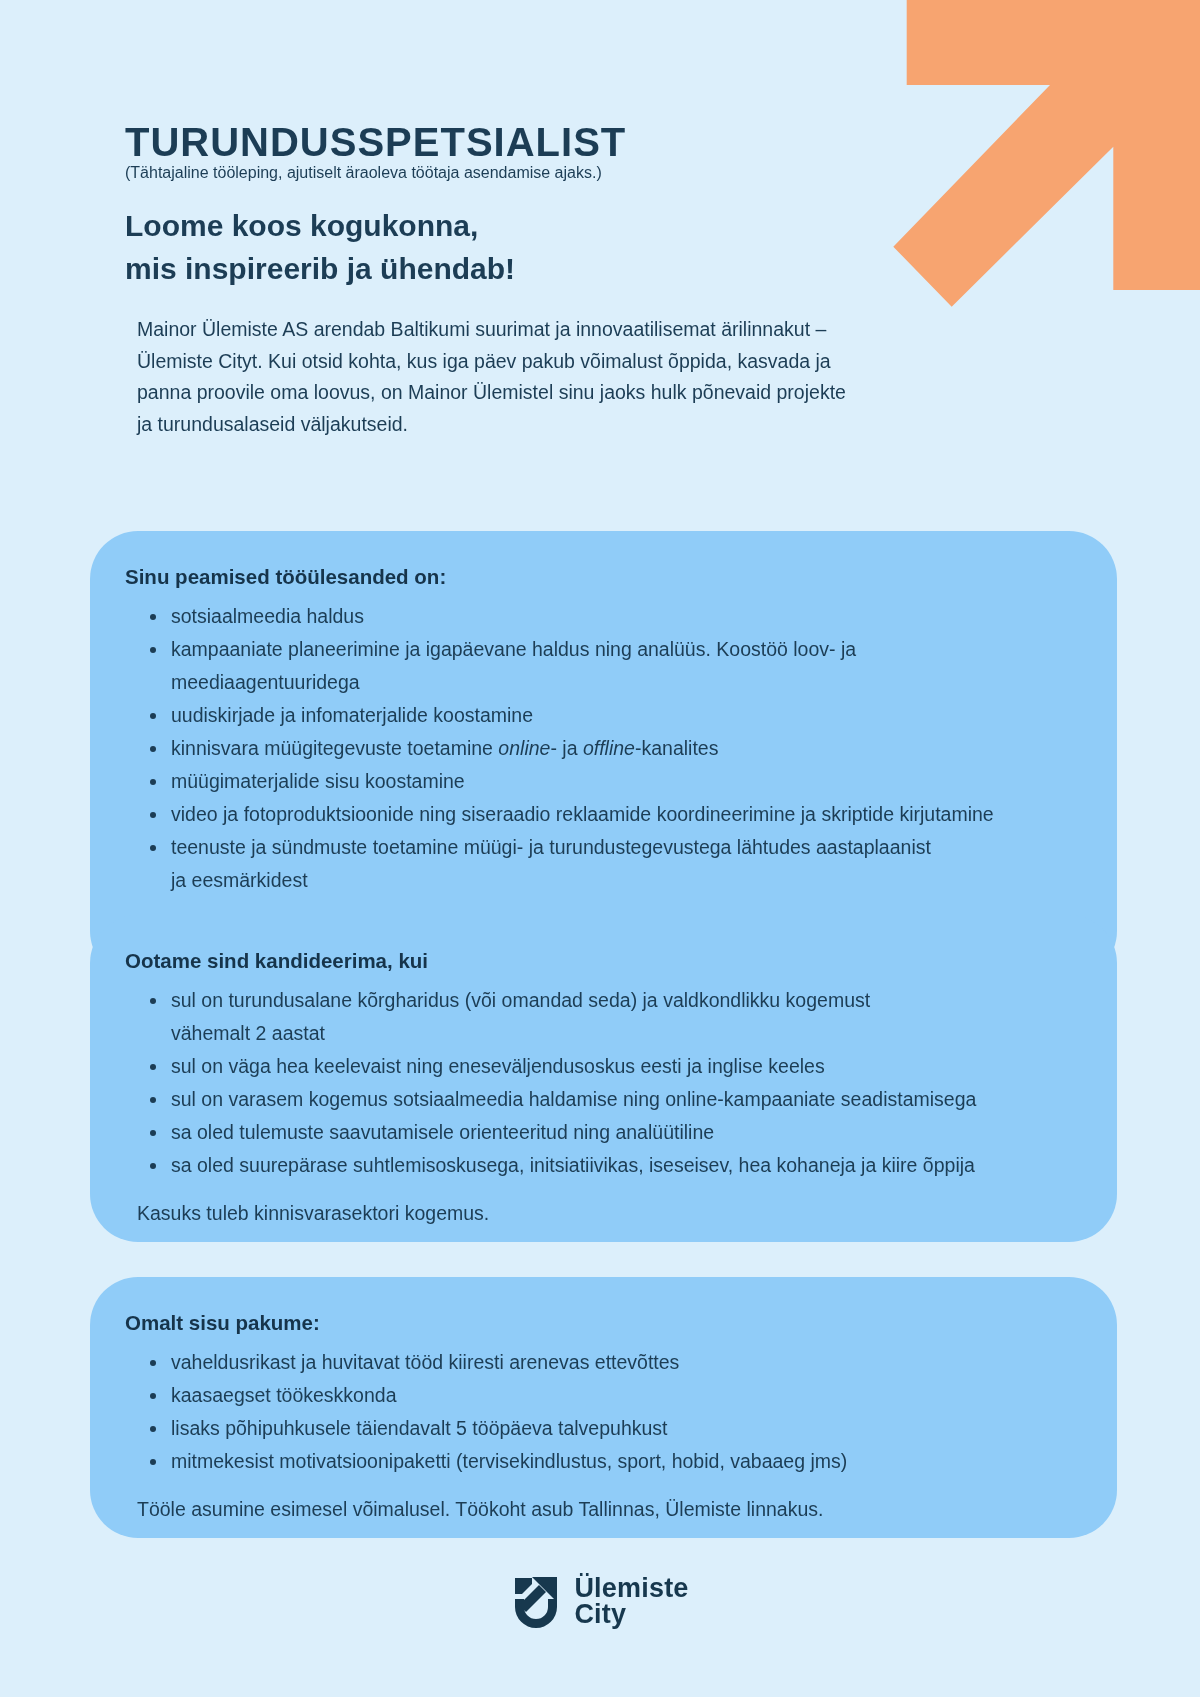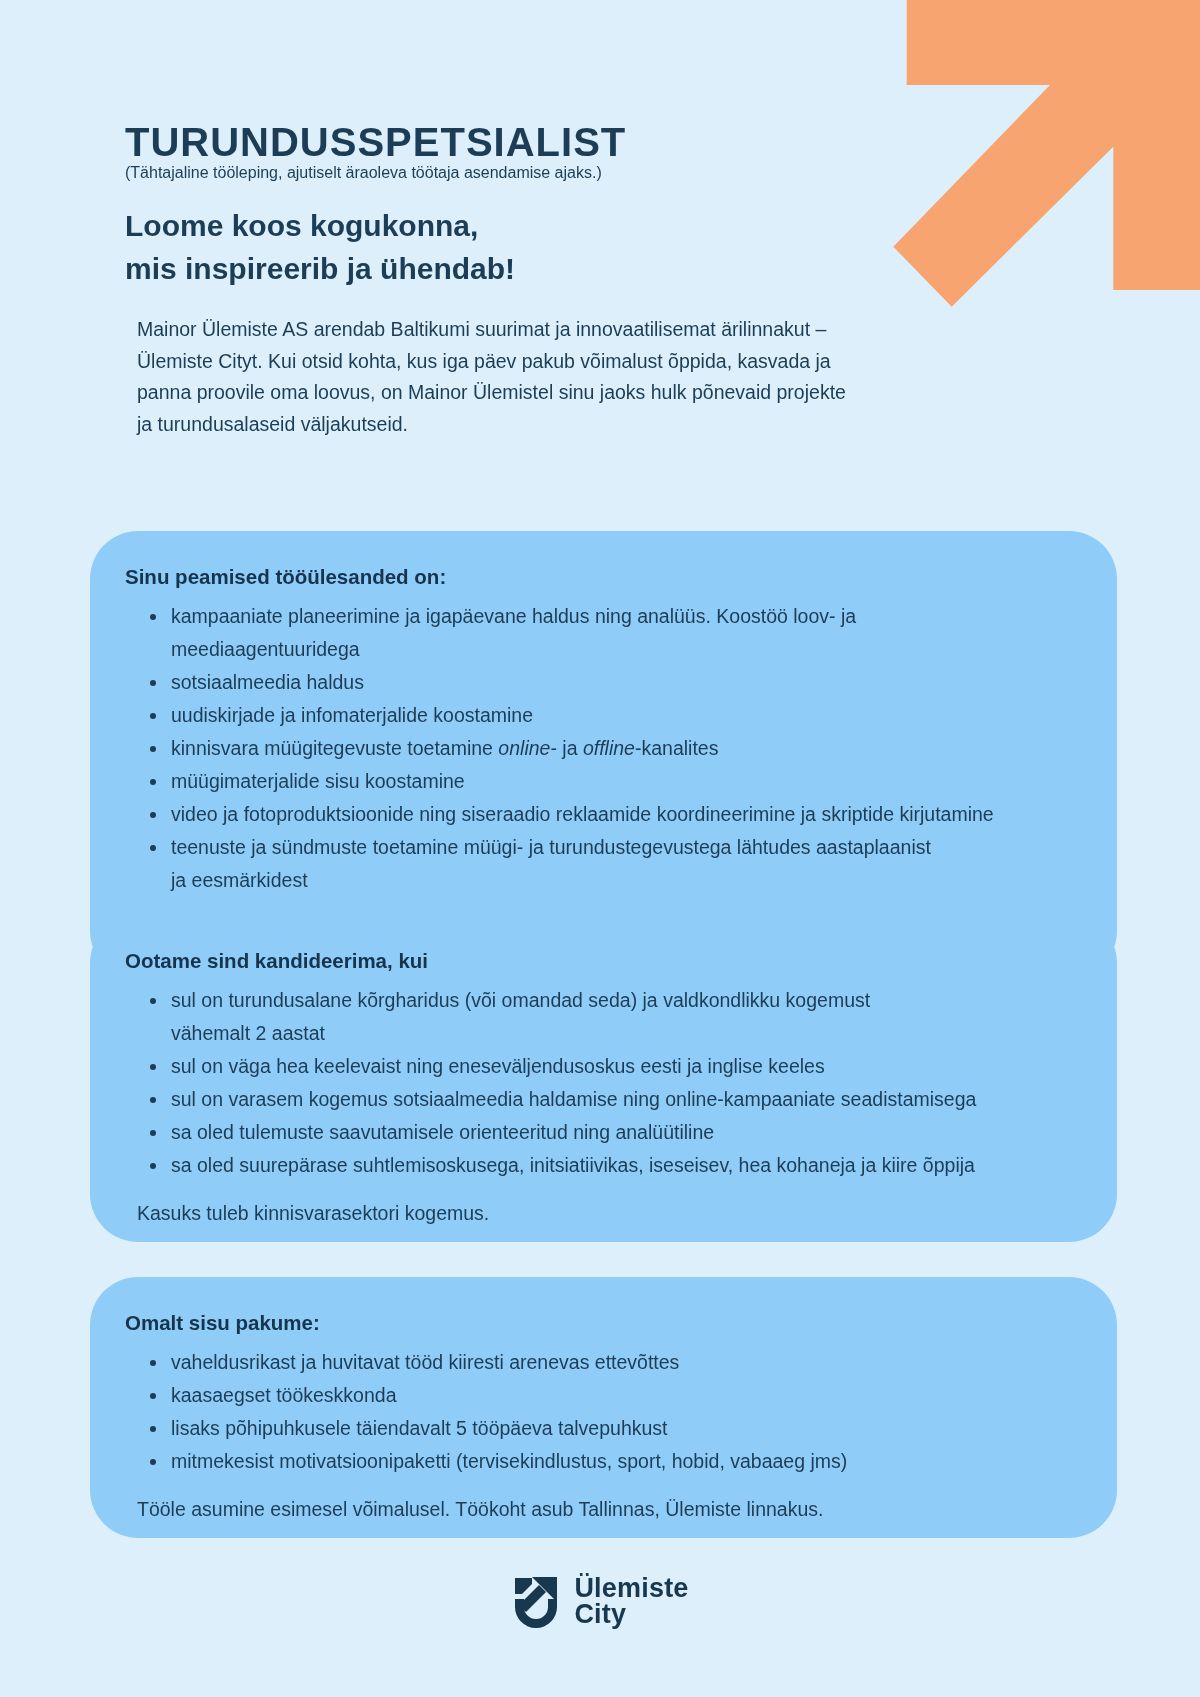--- a/index.html
+++ b/index.html
@@ -93,26 +93,26 @@
   <p class="intro">Mainor Ülemiste AS arendab Baltikumi suurimat ja innovaatilisemat ärilinnakut –
 Ülemiste Cityt. Kui otsid kohta, kus iga päev pakub võimalust õppida, kasvada ja
 panna proovile oma loovus, on Mainor Ülemistel sinu jaoks hulk põnevaid projekte
 ja turundusalaseid väljakutseid.</p>
 
   <section class="card card-1">
     <h2>Sinu peamised tööülesanded on:</h2>
     <ul>
         <li>
           <span class="dot"></span>
+          <span class="bullet-text">sotsiaalmeedia haldus</span>
+        </li>
+        <li>
+          <span class="dot"></span>
           <span class="bullet-text">kampaaniate planeerimine ja igapäevane haldus ning analüüs. Koostöö loov- ja
 meediaagentuuridega</span>
-        </li>
-        <li>
-          <span class="dot"></span>
-          <span class="bullet-text">sotsiaalmeedia haldus</span>
         </li>
         <li>
           <span class="dot"></span>
           <span class="bullet-text">uudiskirjade ja infomaterjalide koostamine</span>
         </li>
         <li>
           <span class="dot"></span>
           <span class="bullet-text">kinnisvara müügitegevuste toetamine <i>online</i>- ja <i>offline</i>-kanalites</span>
         </li>
         <li>

